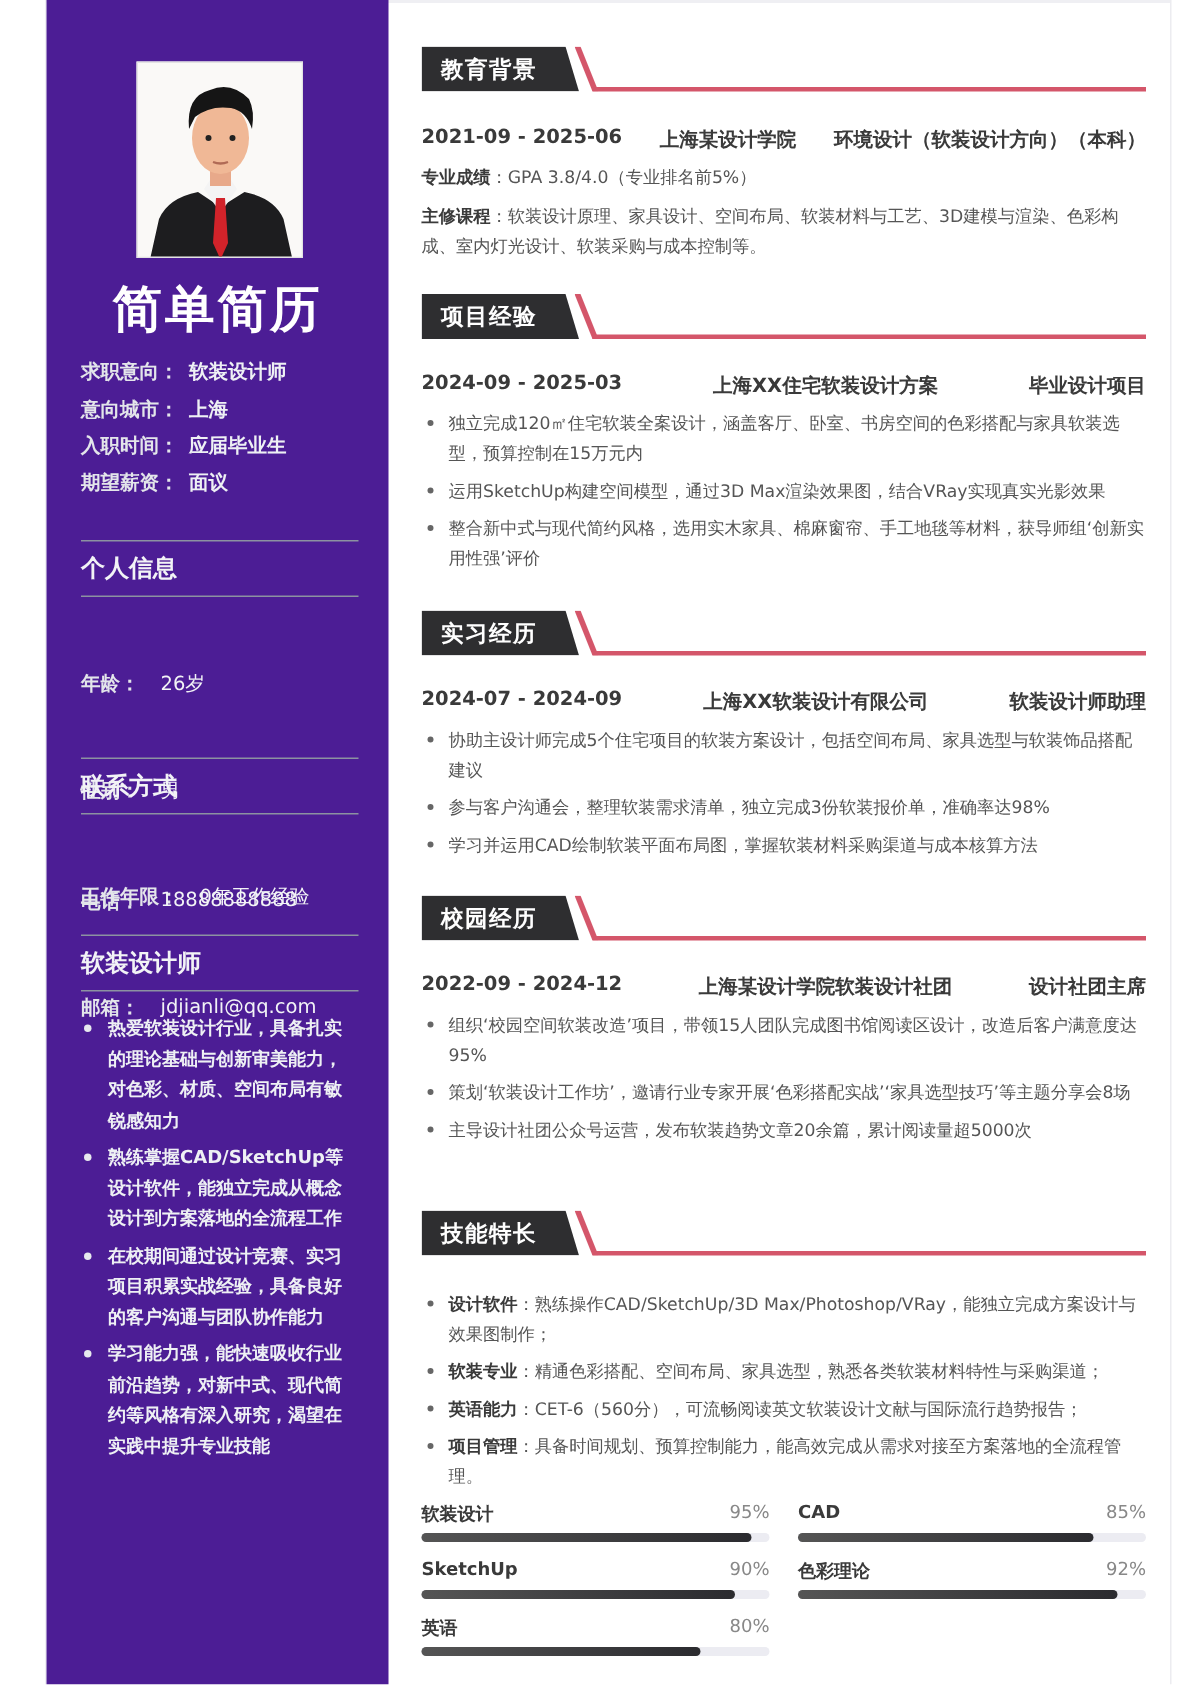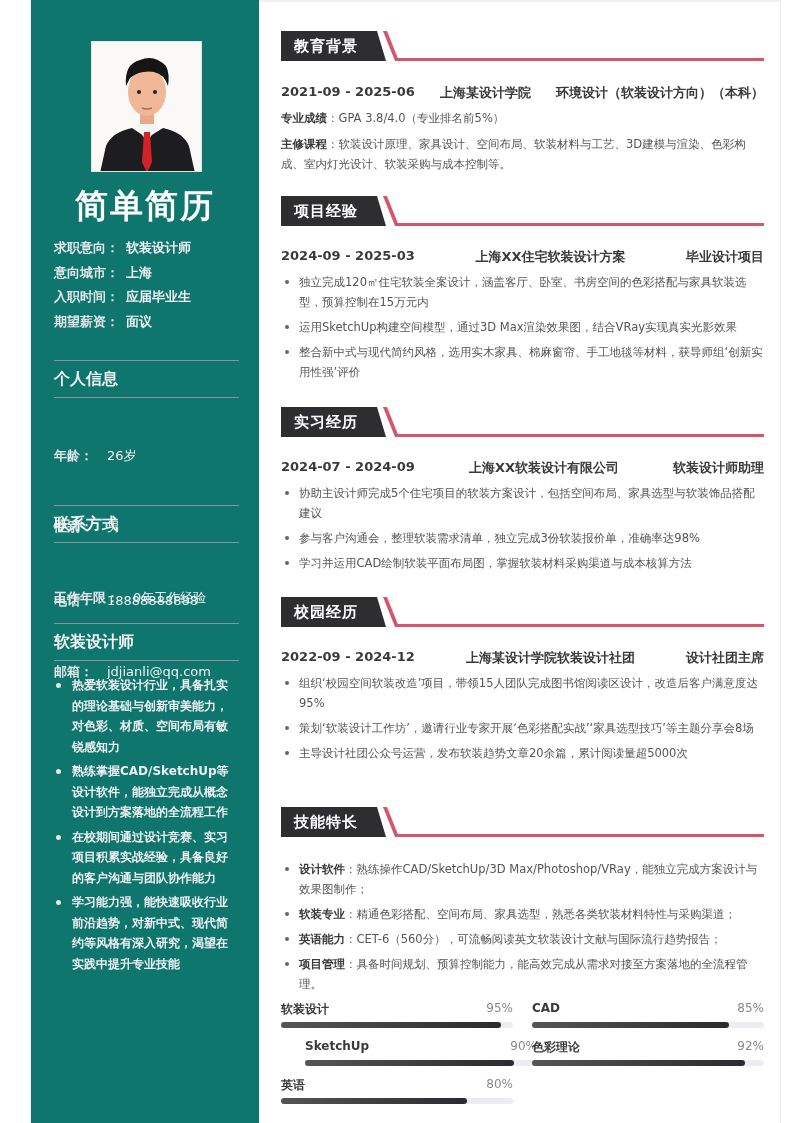--- a/index.html
+++ b/index.html
@@ -3,21 +3,21 @@
 <meta charset="utf-8">
 <style>
   * { box-sizing: border-box; margin: 0; padding: 0; }
   html, body { width: 794px; height: 1123px; background: #ffffff; overflow: hidden; }
   body { font-family: "DejaVu Sans", "Liberation Sans", sans-serif; color: #444; position: relative; }
   .frame-left { position: absolute; left: 0; top: 0; width: 31px; height: 1123px; background: #fff; border-right: 1px solid #eeeef2; }
   .frame-right { position: absolute; right: 0; top: 0; width: 14px; height: 1123px; background: #fff; border-left: 1px solid #ececf0; }
   .frame-top { position: absolute; left: 0; top: 0; width: 794px; height: 2px; background: #efeff3; }
 
   
-  .sidebar { position: absolute; left: 31px; top: 0; width: 228px; height: 1123px; background: #0f766e; color: #fff; }
+  .sidebar { position: absolute; left: 31px; top: 0; width: 228px; height: 1123px; background: #4c1d95; color: #fff; }
   .photo { position: absolute; left: 60px; top: 41px; width: 111px; height: 131px; background: #faf9f7; border: 1px solid #e3e3e3; overflow: hidden; }
   .name { position: absolute; left: 0; top: 184px; width: 228px; text-align: center; font-size: 33px; font-weight: bold; letter-spacing: 2px; color: #fff; }
   .intent { position: absolute; left: 23px; top: 236px; width: 190px; }
   .intent-row { display: flex; height: 24.5px; font-size: 13px; font-weight: bold; color: #eef0f4; align-items: center; }
   .intent-row .k { width: 72px; color: #e3e5ea; }
   .sb-section { position: absolute; left: 23px; width: 185px; }
   .sb-line { height: 1px; background: #8c92a1; width: 185px; }
   .sb-title { font-size: 16px; font-weight: bold; color: #f2f3f6; height: 36px; line-height: 36px; }
   .kv { display: flex; font-size: 13px; color: #f2f3f6; height: 27px; align-items: center; margin-top: 44px; }
   .kv .k { font-weight: bold; color: #e3e5ea; }
@@ -238,21 +238,21 @@
           <div class="fill" style="width:95%;"></div>
         </div>
     </div>
     <div class="skill" style="left:251px; top:0;">
       <span class="lbl">CAD</span>
       <span class="pct">85%</span>
       <div class="track">
           <div class="fill" style="width:85%;"></div>
         </div>
     </div>
-    <div class="skill" style="left:0; top:38px;margin-left:24px;">
+    <div class="skill" style="left:0; top:38px;">
       <span class="lbl">SketchUp</span>
       <span class="pct">90%</span>
       <div class="track">
           <div class="fill" style="width:90%;"></div>
         </div>
     </div>
     <div class="skill" style="left:251px; top:38px;">
       <span class="lbl">色彩理论</span>
       <span class="pct">92%</span>
       <div class="track">

